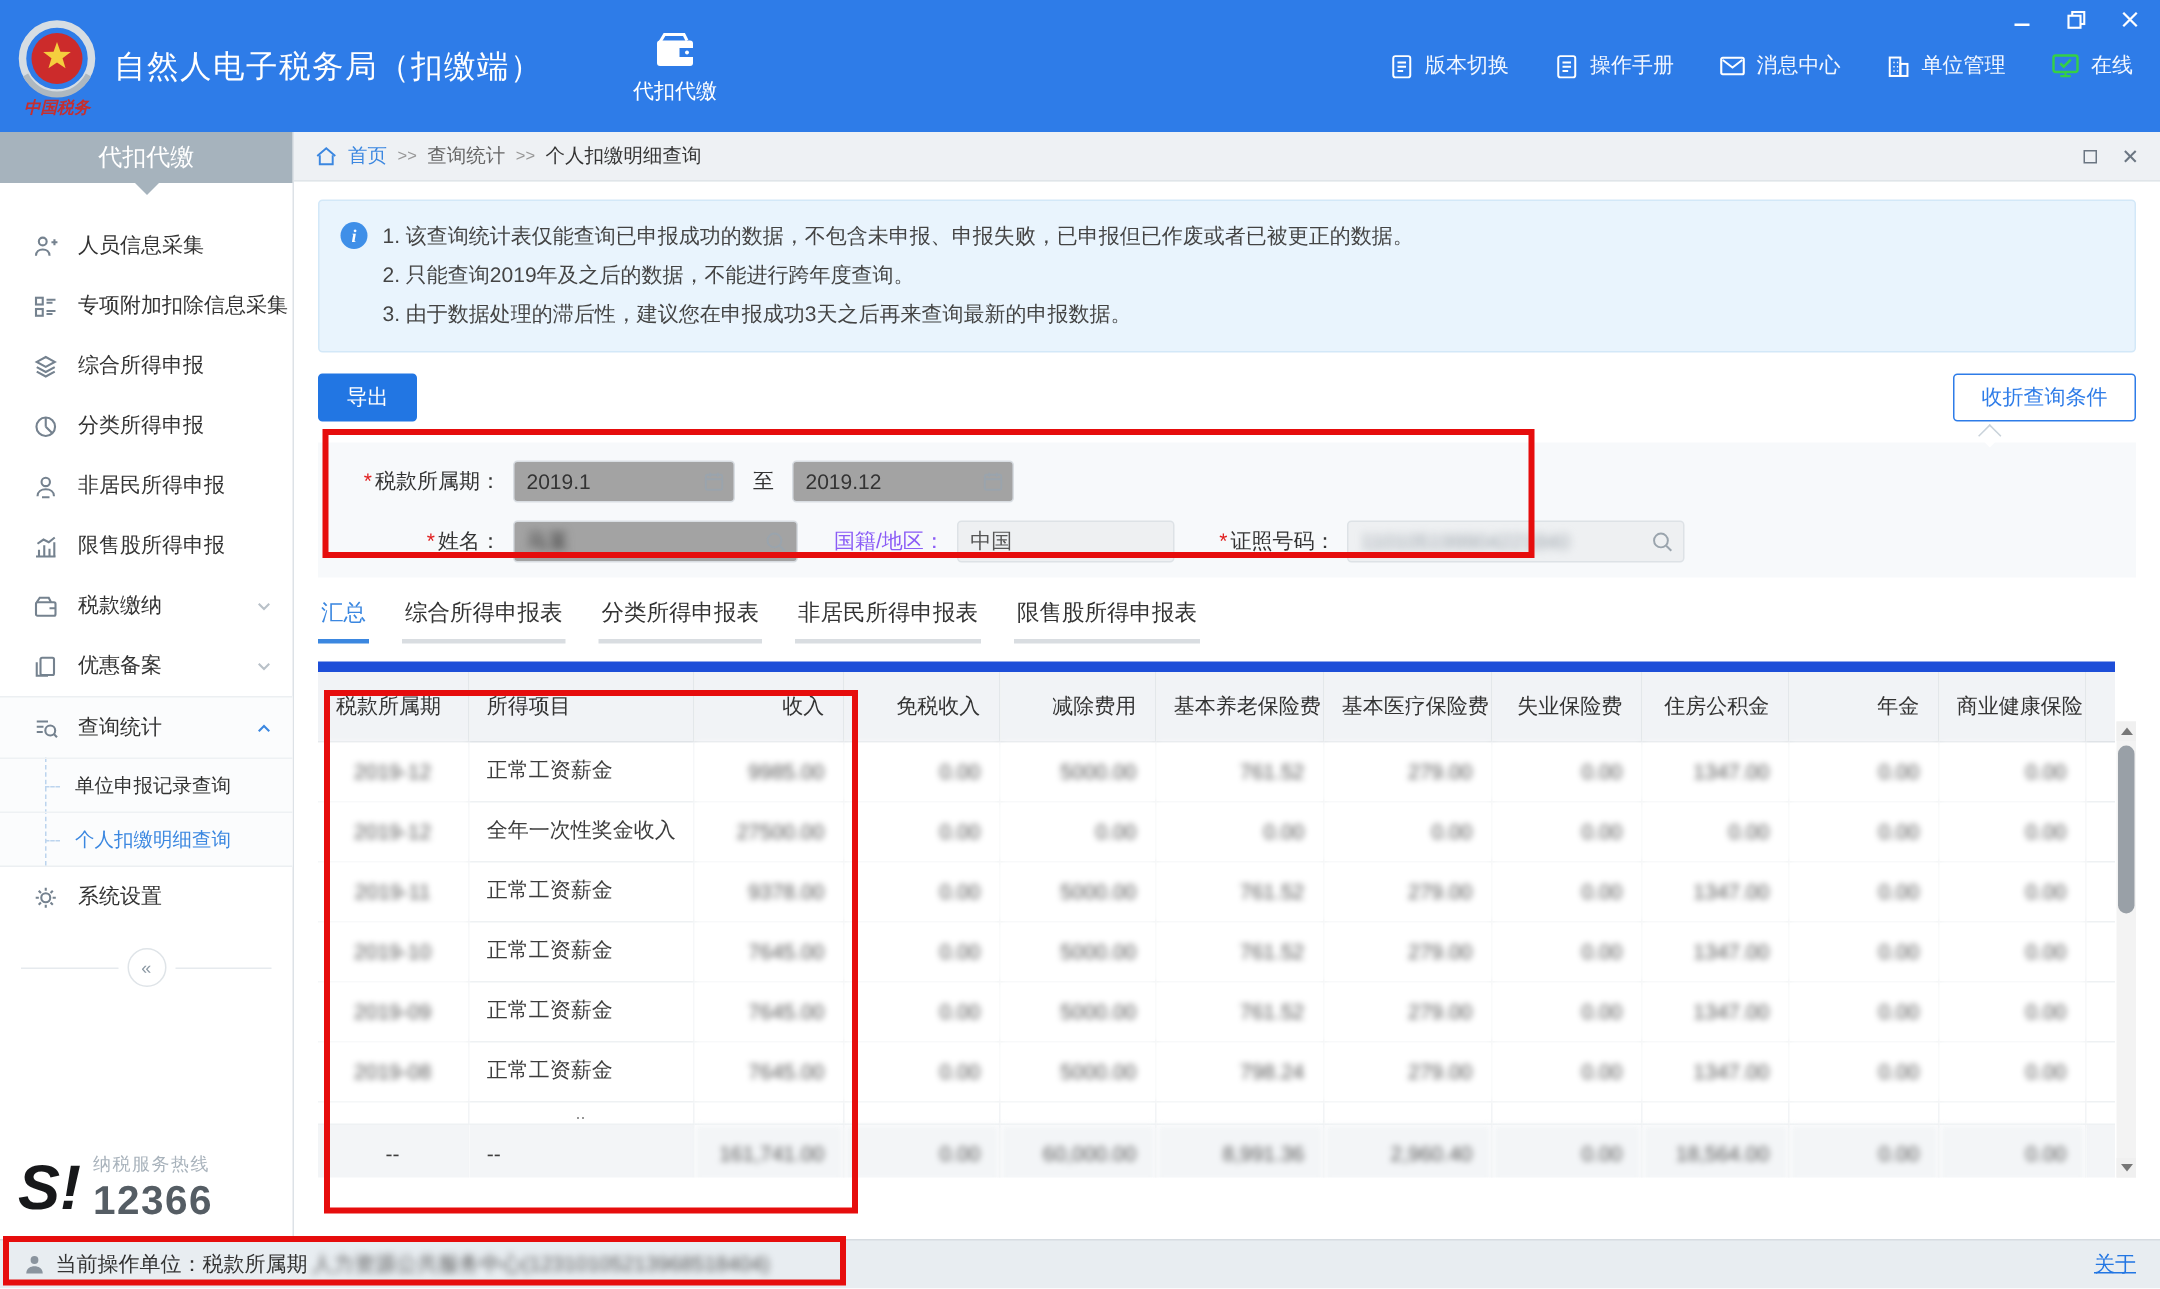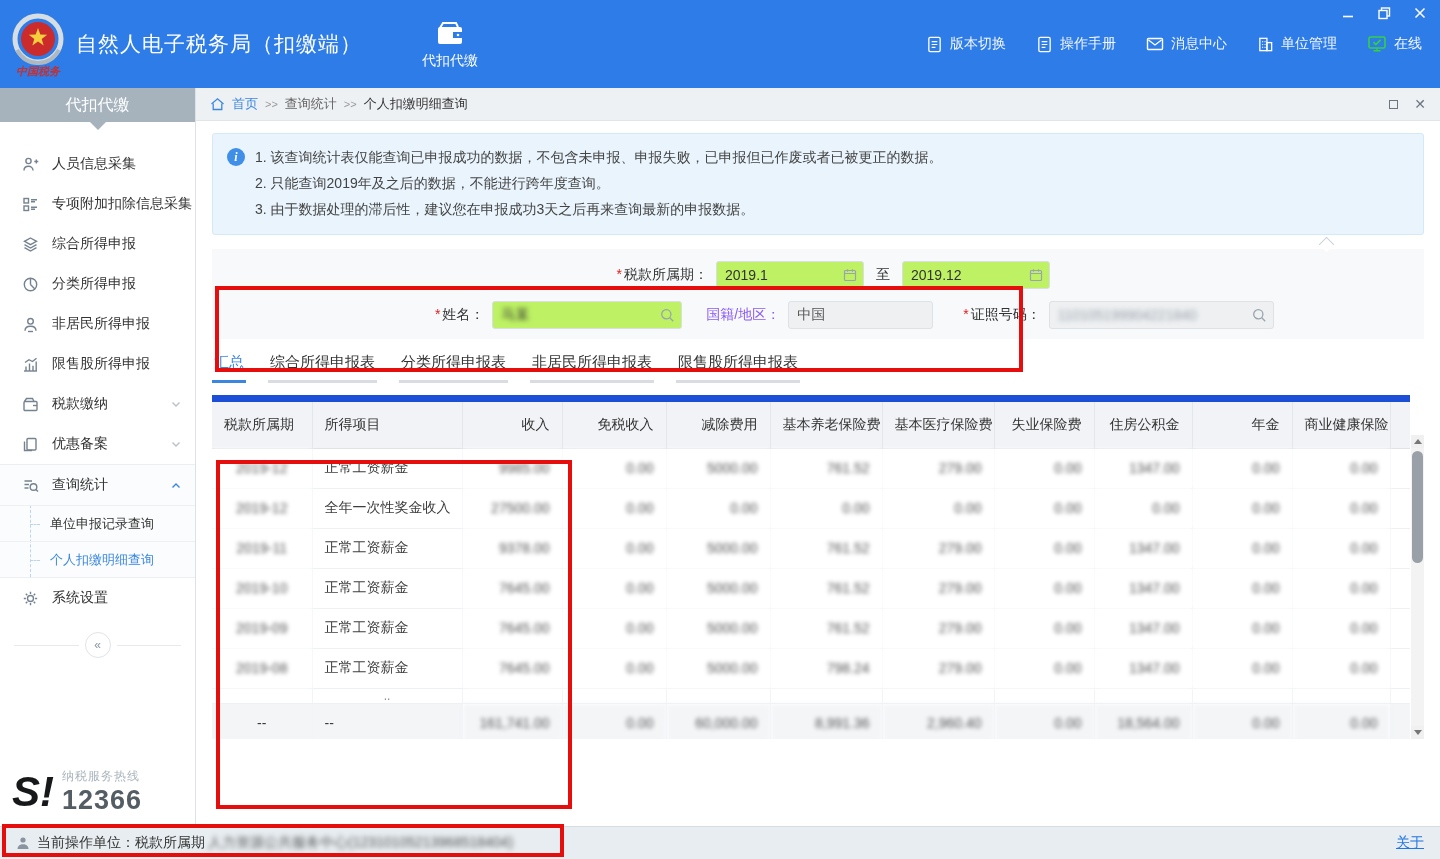--- a/index.html
+++ b/index.html
@@ -58,25 +58,25 @@
   
   .toolbar{margin-top:14px;display:flex;align-items:center;justify-content:space-between;}
   .btn{height:32px;border-radius:3px;font-size:14px;display:inline-flex;align-items:center;justify-content:center;cursor:pointer;padding:0 18px;}
   .btn-primary{background:#2276e3;color:#fff;border:1px solid #2276e3;}
   .btn-outline{background:#fff;color:#2e7ce8;border:1px solid #2e7ce8;}
   .caret-row{height:14px;position:relative;}
   .caret{position:absolute;right:92px;top:4px;width:11px;height:11px;border-left:1px solid #c9d2da;border-top:1px solid #c9d2da;transform:rotate(45deg);background:#fff;}
 
   
   .form-panel{background:#f7f9fb;padding:12px 0 10px;}
-  .frow{display:flex;align-items:center;padding-left:4px;justify-content:center;}
+  .frow{display:flex;align-items:center;padding-left:4px;}
   .frow + .frow{margin-top:12px;}
   .flabel{width:118px;text-align:right;font-size:14px;color:#333;white-space:nowrap;flex:none;}
   .req{color:#e02020;margin-right:2px;}
-  .ibox{height:28px;background:#bef264;border:1px solid #d9dee3;border-radius:3px;display:flex;align-items:center;padding:0 8px;font-size:14px;color:#333;position:relative;margin-left:8px;}
+  .ibox{height:28px;background:#a3a3a3;border:1px solid #d9dee3;border-radius:3px;display:flex;align-items:center;padding:0 8px;font-size:14px;color:#333;position:relative;margin-left:8px;}
   .ibox .icn-right{position:absolute;right:6px;top:6px;}
   .ibox.disabled{background:#eef0f2;border-color:#dde2e6;color:#555;}
   .w148{width:148px;}.w190{width:190px;}.w145{width:145px;}.w225{width:225px;}
   .zhi{margin:0 12px;font-size:14px;color:#333;}
   .blur{filter:blur(2.4px);}
   .blur-strong{filter:blur(2.8px);}
   .btns-row{margin-top:14px;display:flex;justify-content:flex-end;gap:16px;padding-right:24px;}
 
   
   .tabs{margin-top:12px;display:flex;gap:22px;}
@@ -388,20 +388,24 @@
 
       <div class="notice">
         <span class="info-icon">i</span>
         <span class="notice-lines">
           <div>1. 该查询统计表仅能查询已申报成功的数据，不包含未申报、申报失败，已申报但已作废或者已被更正的数据。</div>
           <div>2. 只能查询2019年及之后的数据，不能进行跨年度查询。</div>
           <div>3. 由于数据处理的滞后性，建议您在申报成功3天之后再来查询最新的申报数据。</div>
         </span>
       </div>
 
+      <div class="toolbar">
+        <span class="btn btn-primary">导出</span>
+        <span class="btn btn-outline">收折查询条件</span>
+      </div>
       <div class="caret-row">
           <span class="caret"></span>
         </div>
 
       <div class="form-panel">
         <div class="frow">
           <span class="flabel"><span class="req">*</span><span>税款所属期：</span></span>
           <span class="ibox w148">
             <span>2019.1</span>
             <span class="icn-right">

